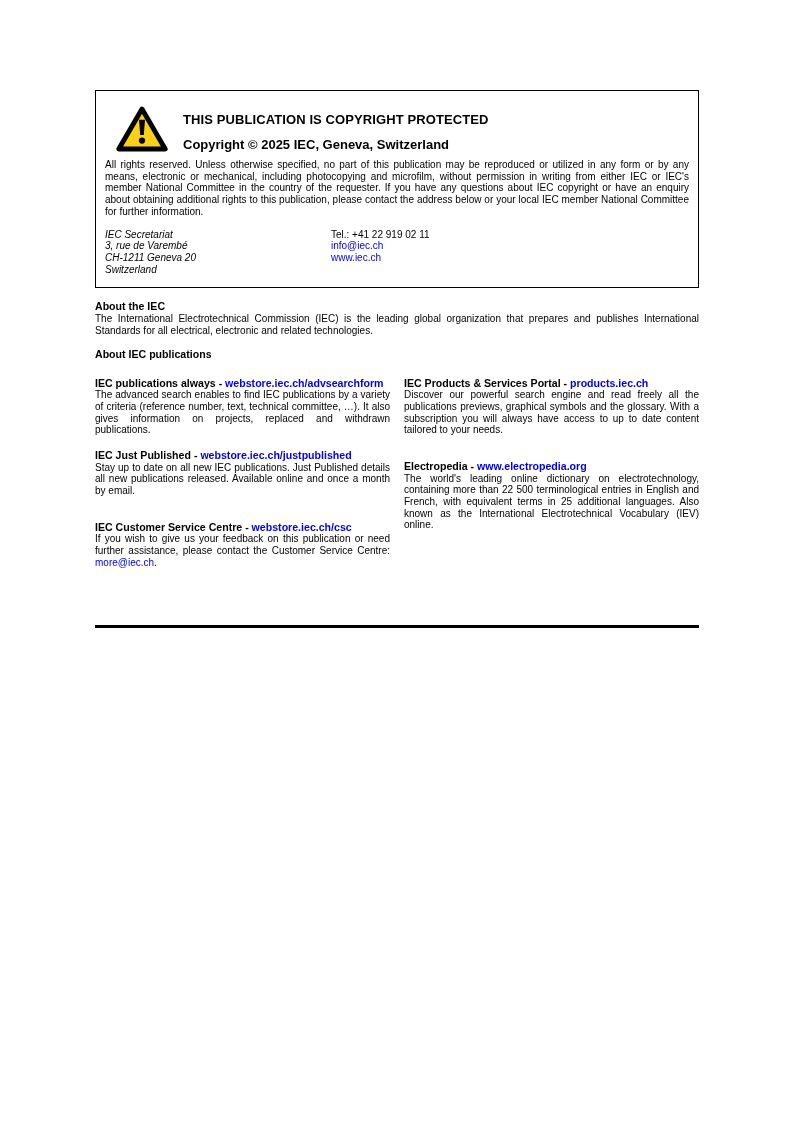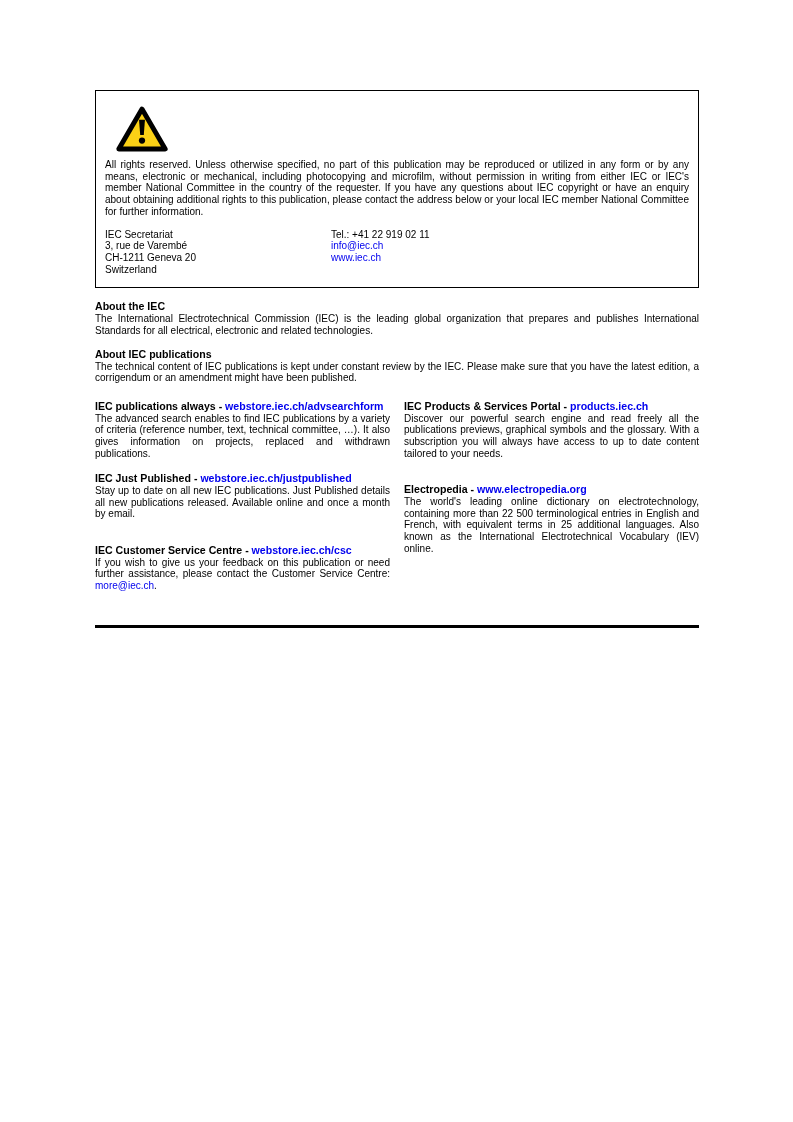--- a/index.html
+++ b/index.html
@@ -32,21 +32,21 @@
     gap: 14px;
     margin: 2px 0 6px 10px;
   }
   .warning-icon { flex: 0 0 auto; }
   .warning-icon svg { display: block; }
   .box-titles { padding-top: 7px; }
   .box-title { font-size: 13px; font-weight: bold; margin-bottom: 10px; letter-spacing: 0.1px; }
   .box-subtitle { font-size: 13px; font-weight: bold; }
   .box-body { text-align: justify; margin-top: 6px; }
   .address-row { display: flex; margin-top: 11px; }
-  .addr-col { width: 226px; }
+  .addr-col { width: 226px; font-style: italic; }
 
   a.link { color: #0000EE; text-decoration: none; cursor: pointer; }
 
   
   .section { margin-top: 12px; }
   .sec-heading { font-size: 10.6px; font-weight: bold; line-height: 12.5px; }
   .sec-body { text-align: justify; }
 
   
   .columns { display: flex; gap: 14px; margin-top: 16px; }
@@ -71,20 +71,24 @@
 
   <div class="copyright-box">
     <div class="box-header">
       <span class="warning-icon">
         <svg width="54" height="48" viewBox="0 0 100 88" aria-hidden="true">
           <path d="M50 7 L93 81 L7 81 Z" fill="#FBD116" stroke="#000" stroke-width="9" stroke-linejoin="round"></path>
           <path d="M44.5 27 h11 l-2.2 28 h-6.6 z" fill="#000"></path>
           <circle cx="50" cy="65.5" r="5.8" fill="#000"></circle>
         </svg>
       </span>
+      <div class="box-titles">
+        <p class="box-title">THIS PUBLICATION IS COPYRIGHT PROTECTED</p>
+        <p class="box-subtitle">Copyright © 2025 IEC, Geneva, Switzerland</p>
+      </div>
     </div>
     <p class="small box-body">All rights reserved. Unless otherwise specified, no part of this publication may be reproduced or utilized in any form or by any means, electronic or mechanical, including photocopying and microfilm, without permission in writing from either IEC or IEC's member National Committee in the country of the requester. If you have any questions about IEC copyright or have an enquiry about obtaining additional rights to this publication, please contact the address below or your local IEC member National Committee for further information.</p>
     <div class="address-row small">
       <div class="addr-col">
         <div>IEC Secretariat</div>
         <div>3, rue de Varembé</div>
         <div>CH-1211 Geneva 20</div>
         <div>Switzerland</div>
       </div>
       <div>
@@ -95,21 +99,20 @@
     </div>
   </div>
 
   <div class="section">
     <p class="sec-heading">About the IEC</p>
     <p class="small sec-body">The International Electrotechnical Commission (IEC) is the leading global organization that prepares and publishes International Standards for all electrical, electronic and related technologies.</p>
   </div>
 
   <div class="section">
     <p class="sec-heading">About IEC publications</p>
-    <p class="small sec-body">The technical content of IEC publications is kept under constant review by the IEC. Please make sure that you have the latest edition, a corrigendum or an amendment might have been published.</p>
   </div>
 
   <div class="columns">
 
     <div class="col">
 
       <div class="col-item">
         <p class="sec-heading"><span>IEC publications always - </span><a class="link">webstore.iec.ch/advsearchform</a></p>
         <p class="small sec-body">The advanced search enables to find IEC publications by a variety of criteria (reference number, text, technical committee, …). It also gives information on projects, replaced and withdrawn publications.</p>
       </div>

